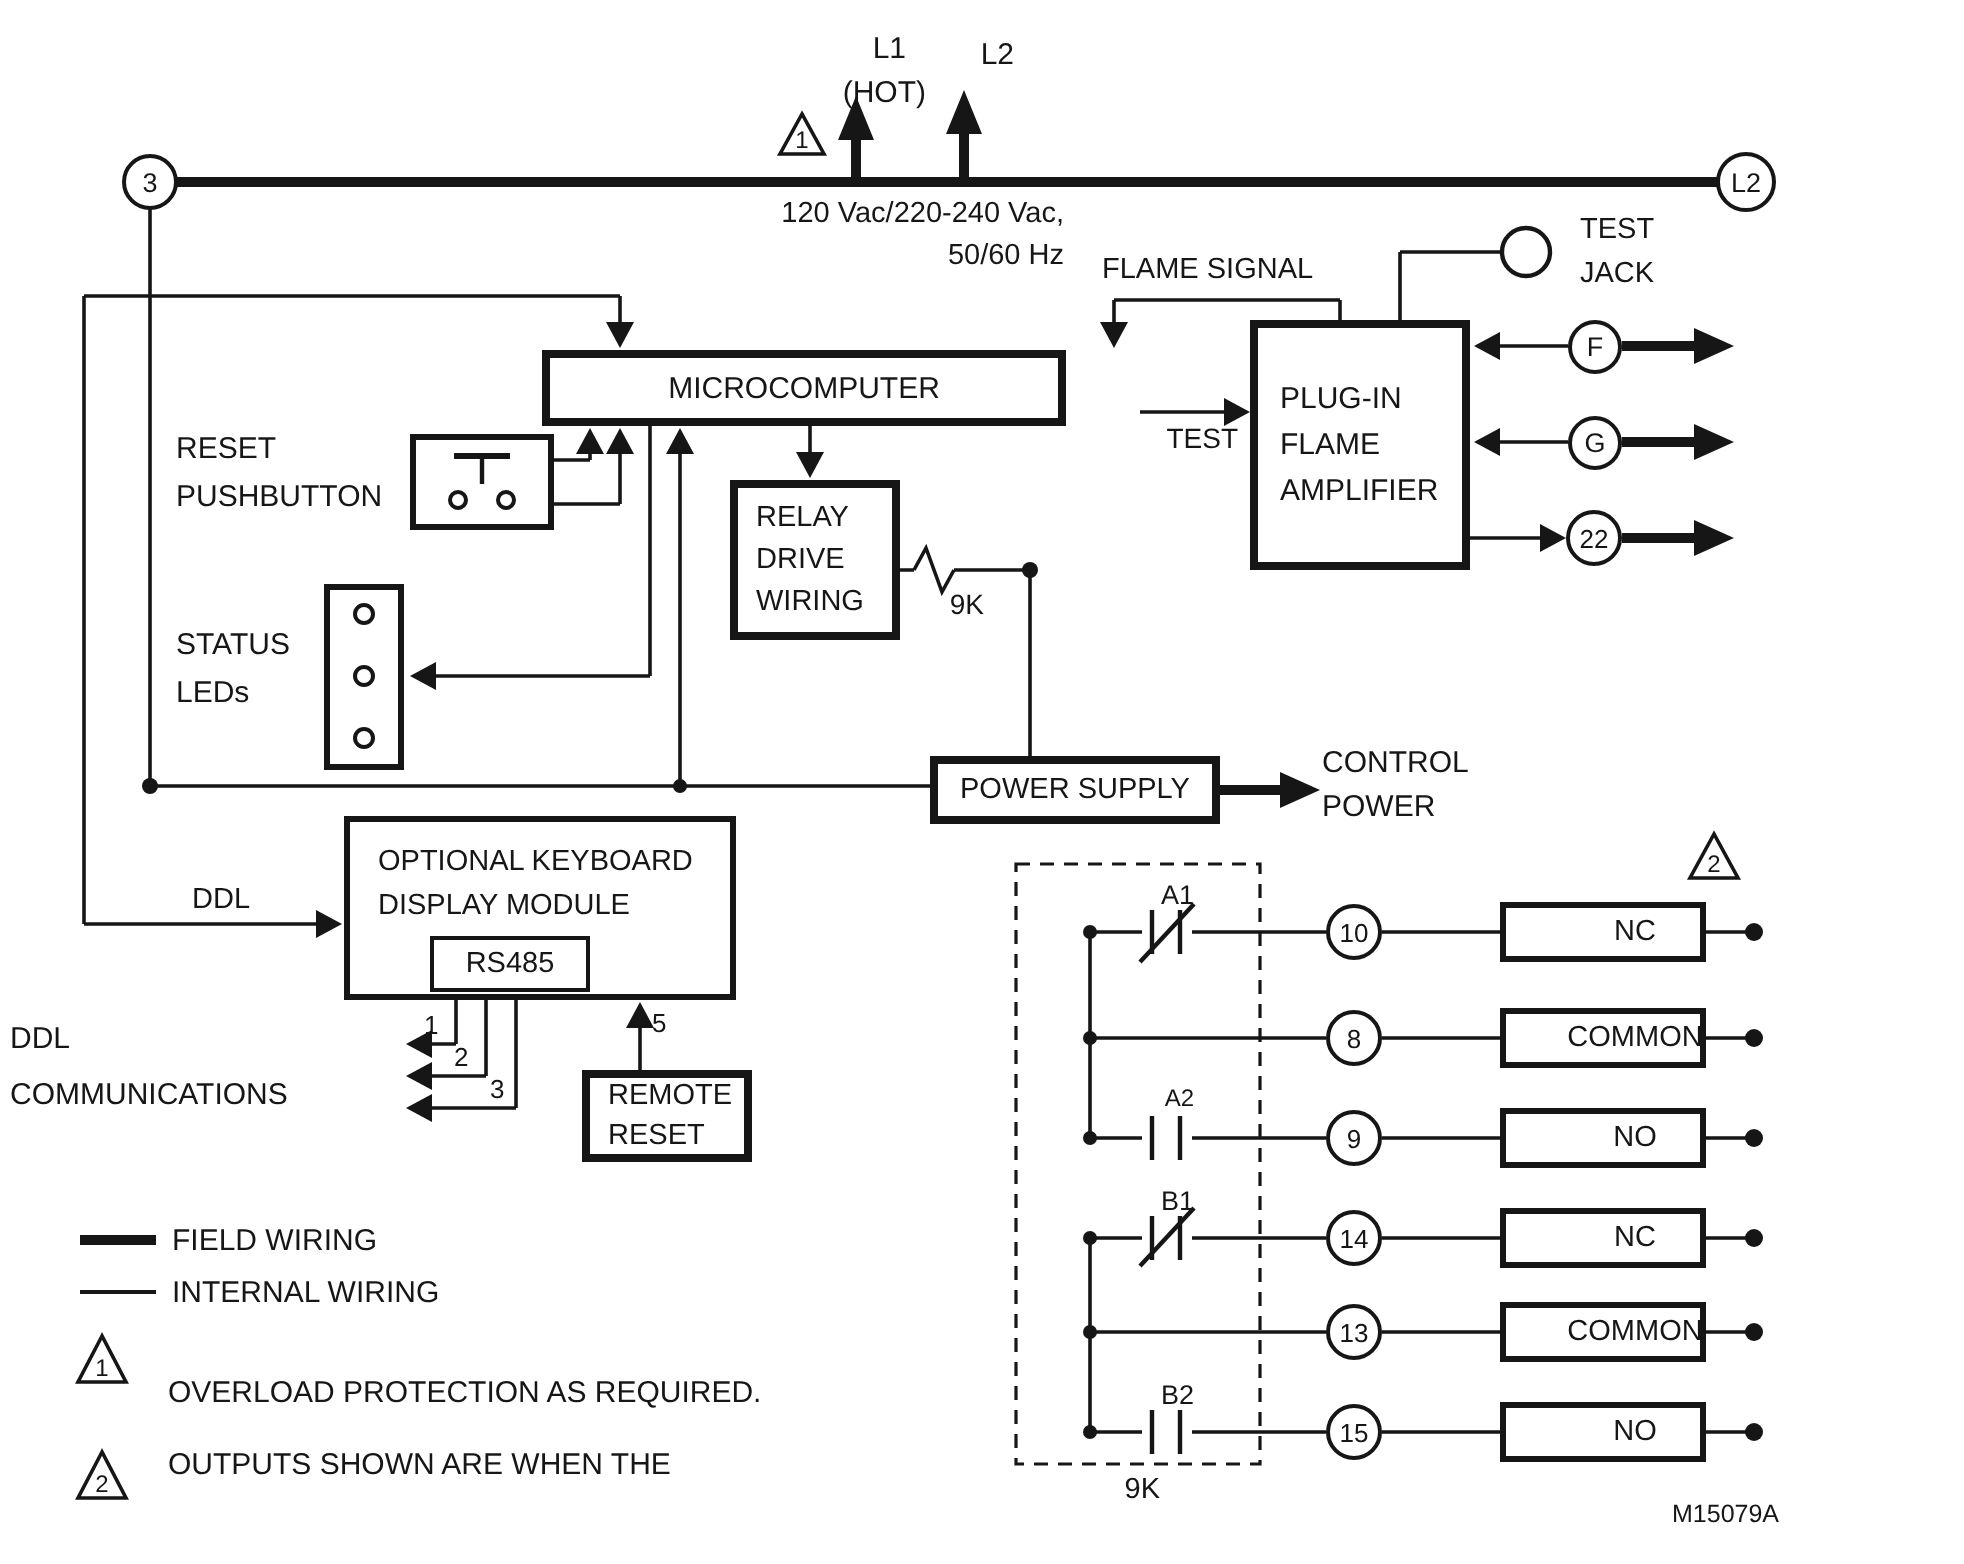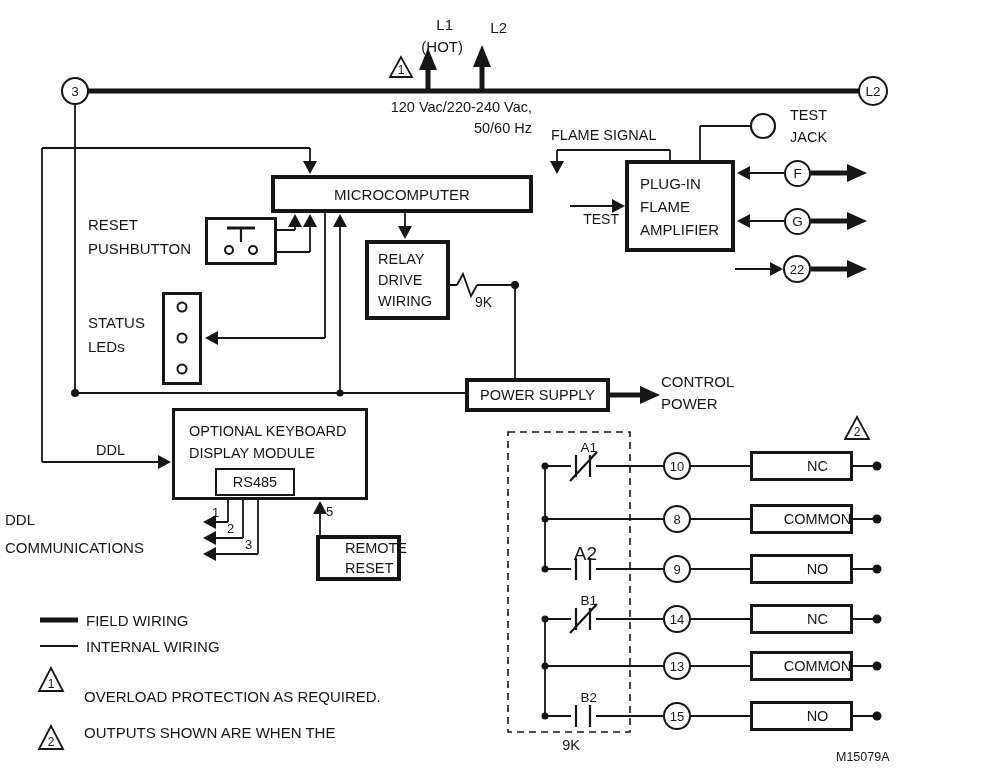--- a/index.html
+++ b/index.html
@@ -168,21 +168,21 @@
   <div class="lbl ctr" style="left:403px;top:16px;width:50px">L1</div>
   <div class="lbl ctr" style="left:393px;top:38px;width:70px">(HOT)</div>
   <div class="lbl ctr" style="left:457px;top:19px;width:50px">L2</div>
   <div class="lbl ctr md" style="left:332px;top:99px;width:200px">120 Vac/220-240 Vac,</div>
   <div class="lbl ctr md" style="left:332px;top:120px;width:200px">50/60 Hz</div>
 
   <div class="lbl md" style="left:551px;top:127px">FLAME SIGNAL</div>
   <div class="box" style="left:271px;top:175px;width:262px;height:38px">MICROCOMPUTER</div>
   <div class="lbl ctr" style="left:577px;top:211px;width:42px;font-size:14px">TEST</div>
 
-  <div class="box col" style="left:625px;top:160px;width:110px;height:92px;padding-left:11px;line-height:23px">
+  <div class="box col" style="left:625px;top:160px;width:110px;height:125px;padding-left:11px;line-height:23px">
     <div>PLUG-IN</div>
     <div>FLAME</div>
     <div>AMPLIFIER</div>
   </div>
 
   <div class="lbl md" style="left:790px;top:107px">TEST</div>
   <div class="lbl md" style="left:790px;top:129px">JACK</div>
 
   <div class="term" style="left:784px;top:160px;width:27px;height:27px">F</div>
   <div class="term" style="left:784px;top:208px;width:27px;height:27px">G</div>
@@ -215,27 +215,27 @@
   <div class="box b2" style="left:215px;top:468px;width:80px;height:28px;font-size:14.5px">RS485</div>
 
   <div class="lbl sm" style="left:212px;top:506px">1</div>
   <div class="lbl sm" style="left:227px;top:522px">2</div>
   <div class="lbl sm" style="left:245px;top:538px">3</div>
   <div class="lbl sm" style="left:326px;top:505px">5</div>
 
   <div class="lbl" style="left:5px;top:511px">DDL</div>
   <div class="lbl" style="left:5px;top:539px">COMMUNICATIONS</div>
 
-  <div class="box col" style="left:316px;top:535px;width:85px;height:46px;padding-left:25px;line-height:20px;font-size:14.5px">
+  <div class="box col" style="left:291px;top:535px;width:85px;height:46px;padding-left:9px;line-height:20px;font-size:14.5px">
     <div>REMOTE</div>
     <div>RESET</div>
   </div>
 
   <div class="lbl ctr" style="left:569px;top:440px;width:28px;font-size:13.5px">A1</div>
-  <div class="lbl ctr" style="left:569px;top:543px;width:28px;font-size:19px">A2</div>
+  <div class="lbl ctr" style="left:569px;top:543px;width:28px;font-size:12px">A2</div>
   <div class="lbl ctr" style="left:569px;top:593px;width:28px;font-size:13.5px">B1</div>
   <div class="lbl ctr" style="left:569px;top:690px;width:28px;font-size:13.5px">B2</div>
 
   <div class="term" style="left:663px;top:452px;width:28px;height:28px;font-size:13px">10</div>
   <div class="term" style="left:663px;top:505px;width:28px;height:28px;font-size:13px">8</div>
   <div class="term" style="left:663px;top:555px;width:28px;height:28px;font-size:13px">9</div>
   <div class="term" style="left:663px;top:605px;width:28px;height:28px;font-size:13px">14</div>
   <div class="term" style="left:663px;top:652px;width:28px;height:28px;font-size:13px">13</div>
   <div class="term" style="left:663px;top:702px;width:28px;height:28px;font-size:13px">15</div>
 

